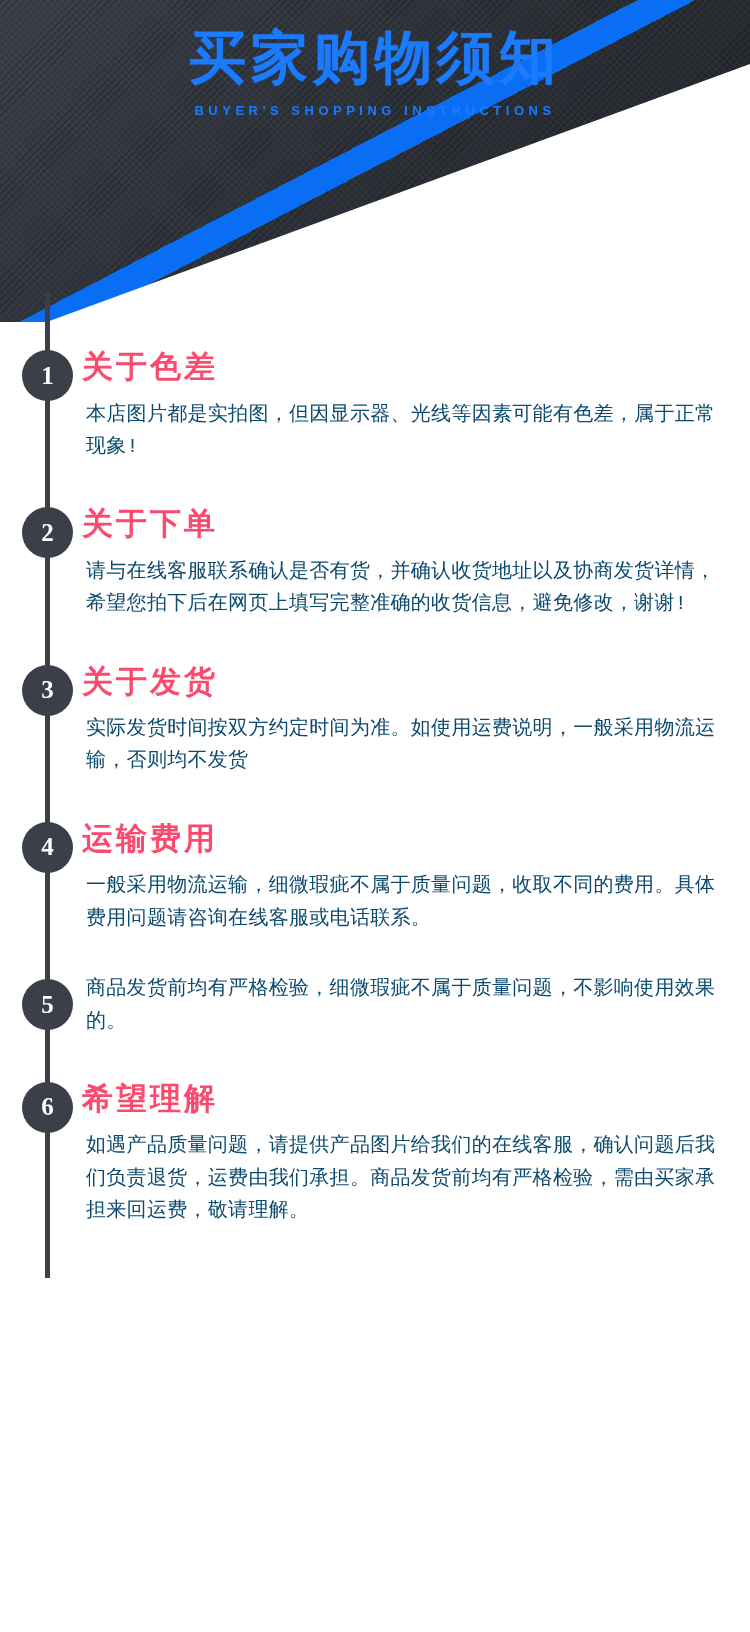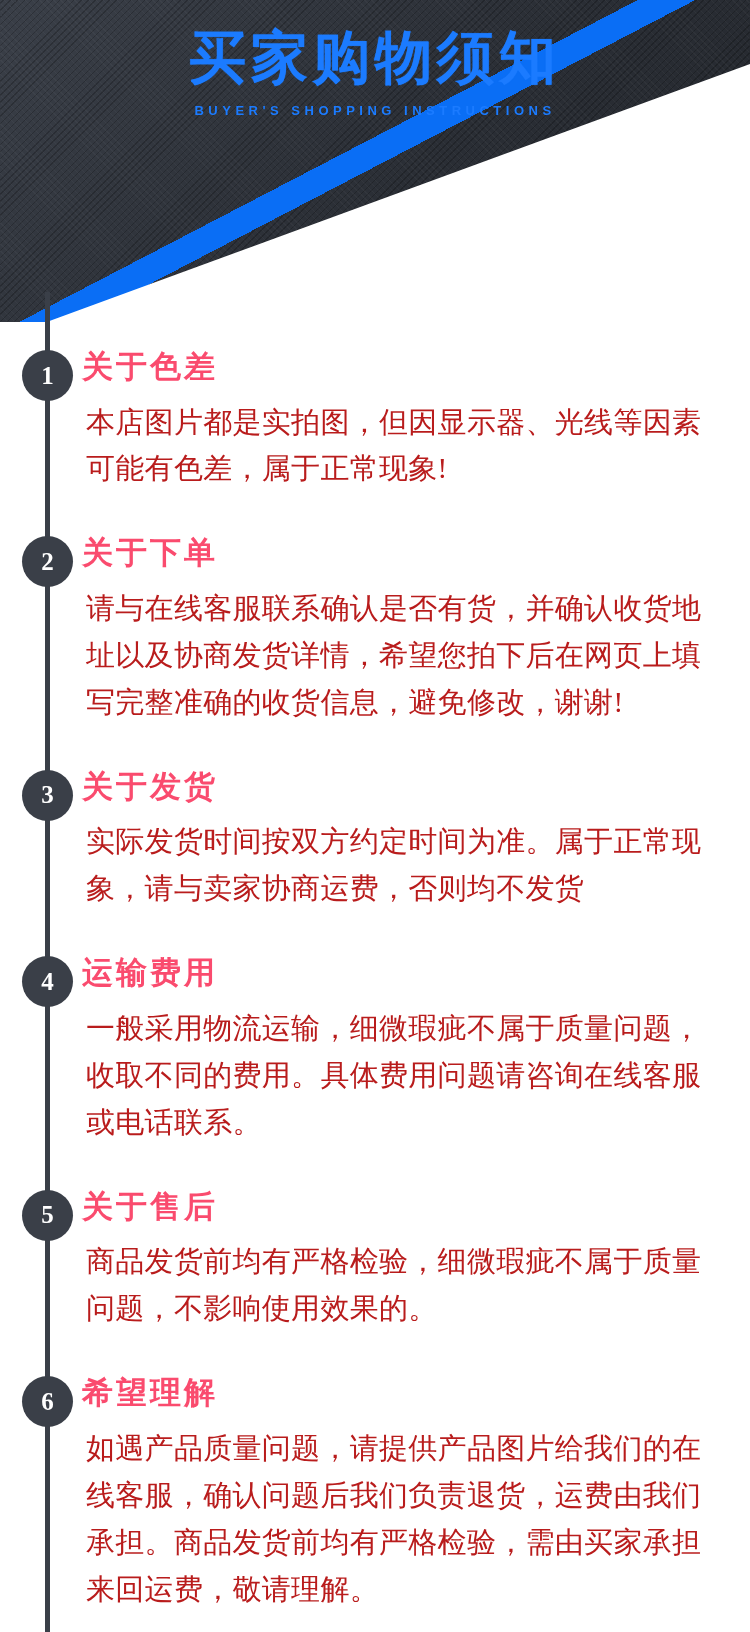--- a/index.html
+++ b/index.html
@@ -113,23 +113,23 @@
   .item-title {
     font-family: Liberation Sans, sans-serif;
     font-size: 31px;
     font-weight: bold;
     color: #fa4b6e;
     letter-spacing: 3px;
     line-height: 1.5;
     margin-bottom: 8px;
   }
   .item-text {
-    font-family: Liberation Serif, serif;
-    font-size: 29px;
-    color: #b91c1c;
+    font-family: Liberation Mono, monospace;
+    font-size: 20px;
+    color: #0c4a6e;
     line-height: 1.62;
     letter-spacing: 0.3px;
     padding-left: 4px;
   }
 </style>
 </head>
 <body>
 
 <div class="page">
 
@@ -153,32 +153,31 @@
 
     <div class="item">
       <div class="badge">2</div>
       <div class="item-title">关于下单</div>
       <div class="item-text">请与在线客服联系确认是否有货，并确认收货地址以及协商发货详情，希望您拍下后在网页上填写完整准确的收货信息，避免修改，谢谢!</div>
     </div>
 
     <div class="item">
       <div class="badge">3</div>
       <div class="item-title">关于发货</div>
-      <div class="item-text">实际发货时间按双方约定时间为准。属于正常现象，请与卖家协商运费，否则均不发货</div>
+      <div class="item-text">实际发货时间按双方约定时间为准。如使用运费说明，一般采用物流运输，否则均不发货</div>
     </div>
 
     <div class="item">
       <div class="badge">4</div>
       <div class="item-title">运输费用</div>
       <div class="item-text">一般采用物流运输，细微瑕疵不属于质量问题，收取不同的费用。具体费用问题请咨询在线客服或电话联系。</div>
     </div>
 
     <div class="item">
       <div class="badge">5</div>
-      <div class="item-title">关于售后</div>
       <div class="item-text">商品发货前均有严格检验，细微瑕疵不属于质量问题，不影响使用效果的。</div>
     </div>
 
     <div class="item">
       <div class="badge">6</div>
       <div class="item-title">希望理解</div>
       <div class="item-text">如遇产品质量问题，请提供产品图片给我们的在线客服，确认问题后我们负责退货，运费由我们承担。商品发货前均有严格检验，需由买家承担来回运费，敬请理解。</div>
     </div>
   </div>
 

